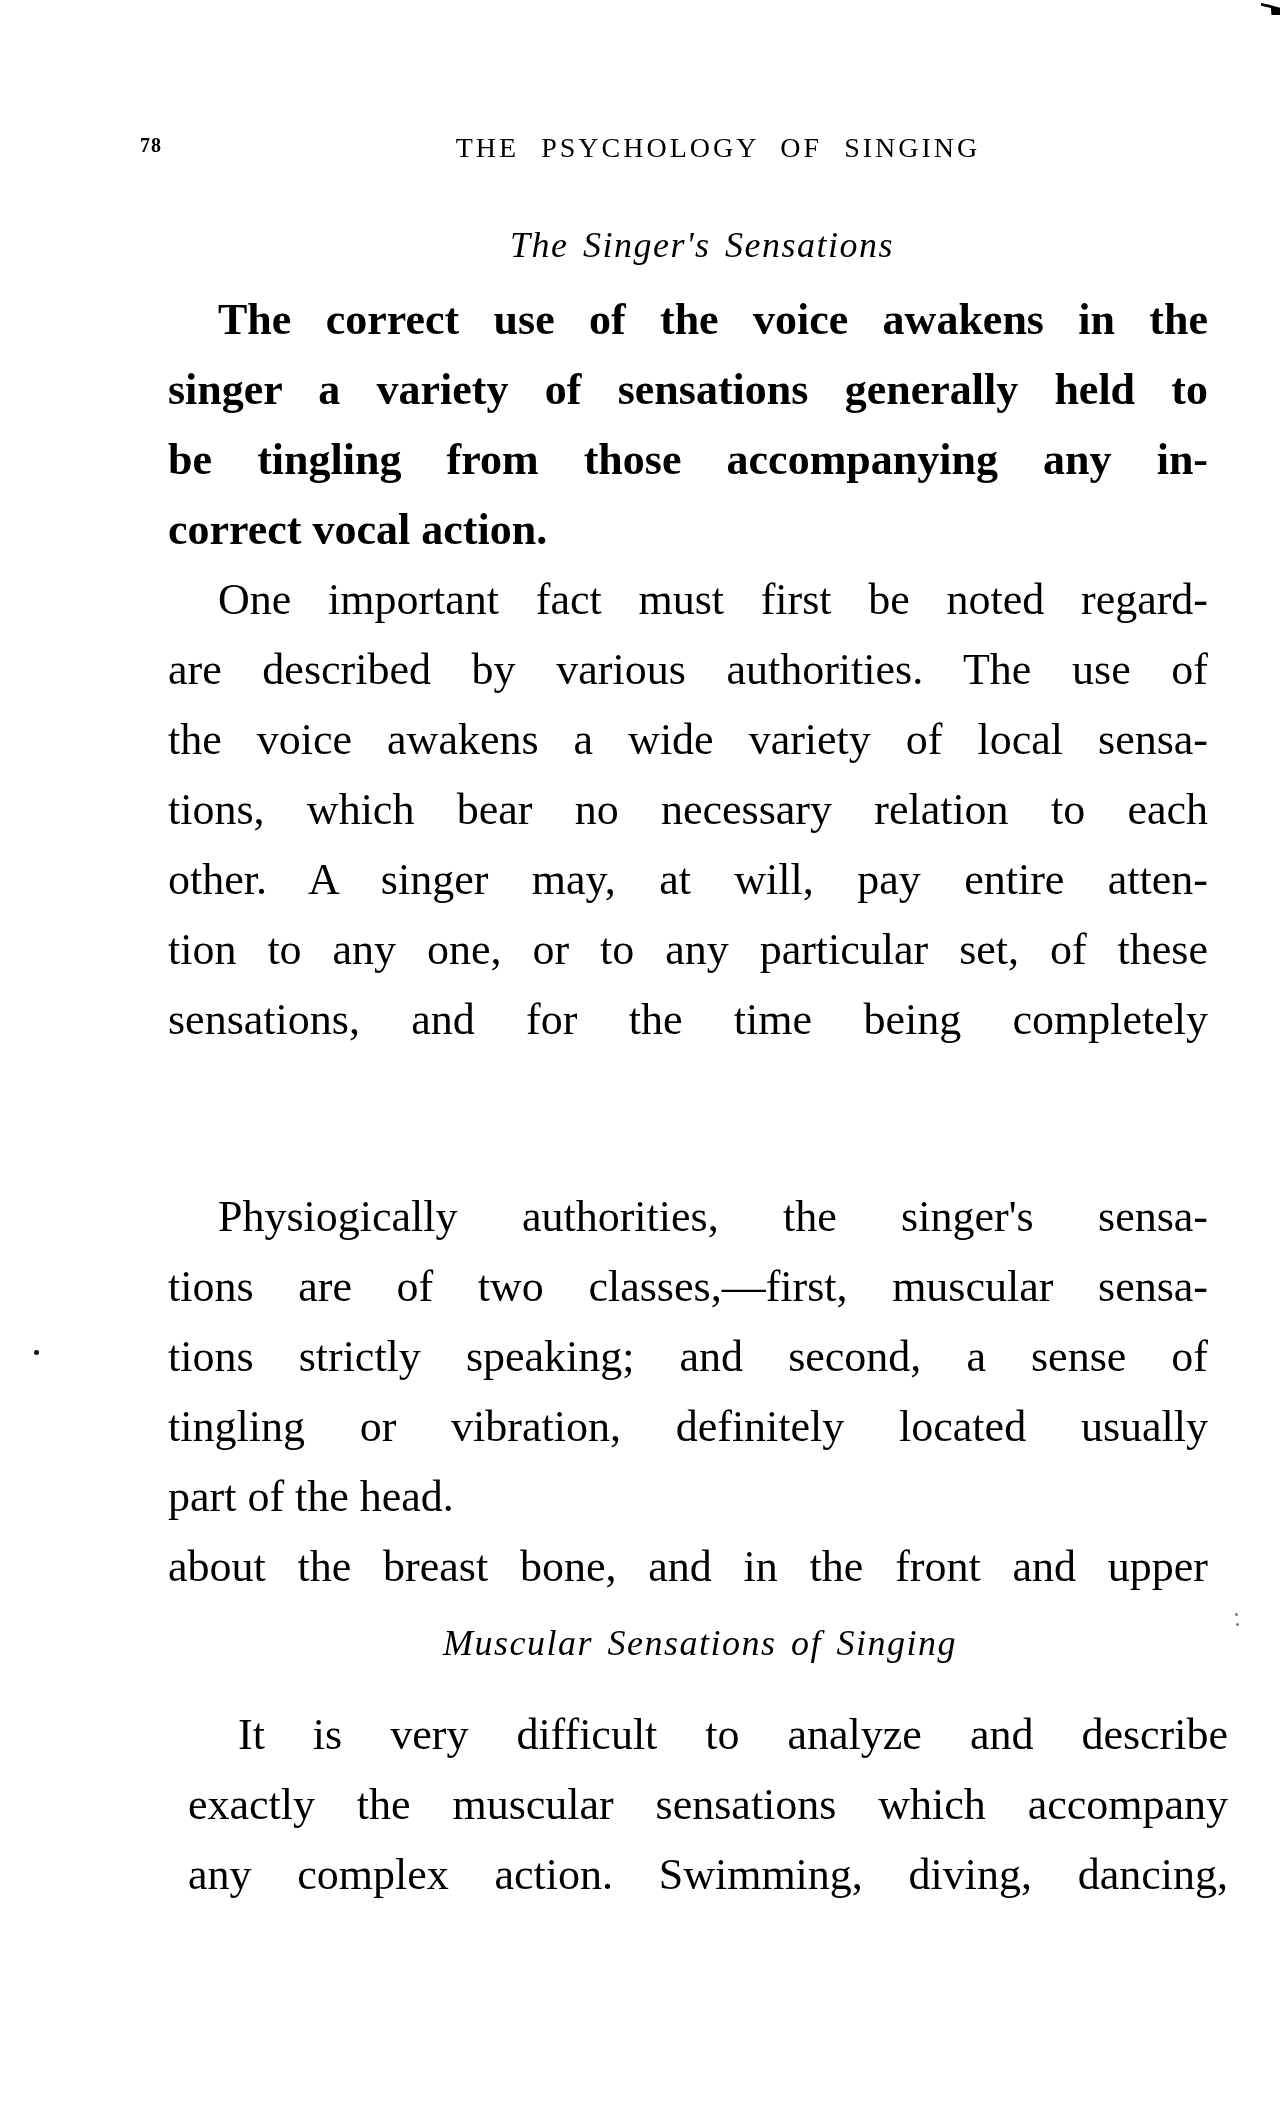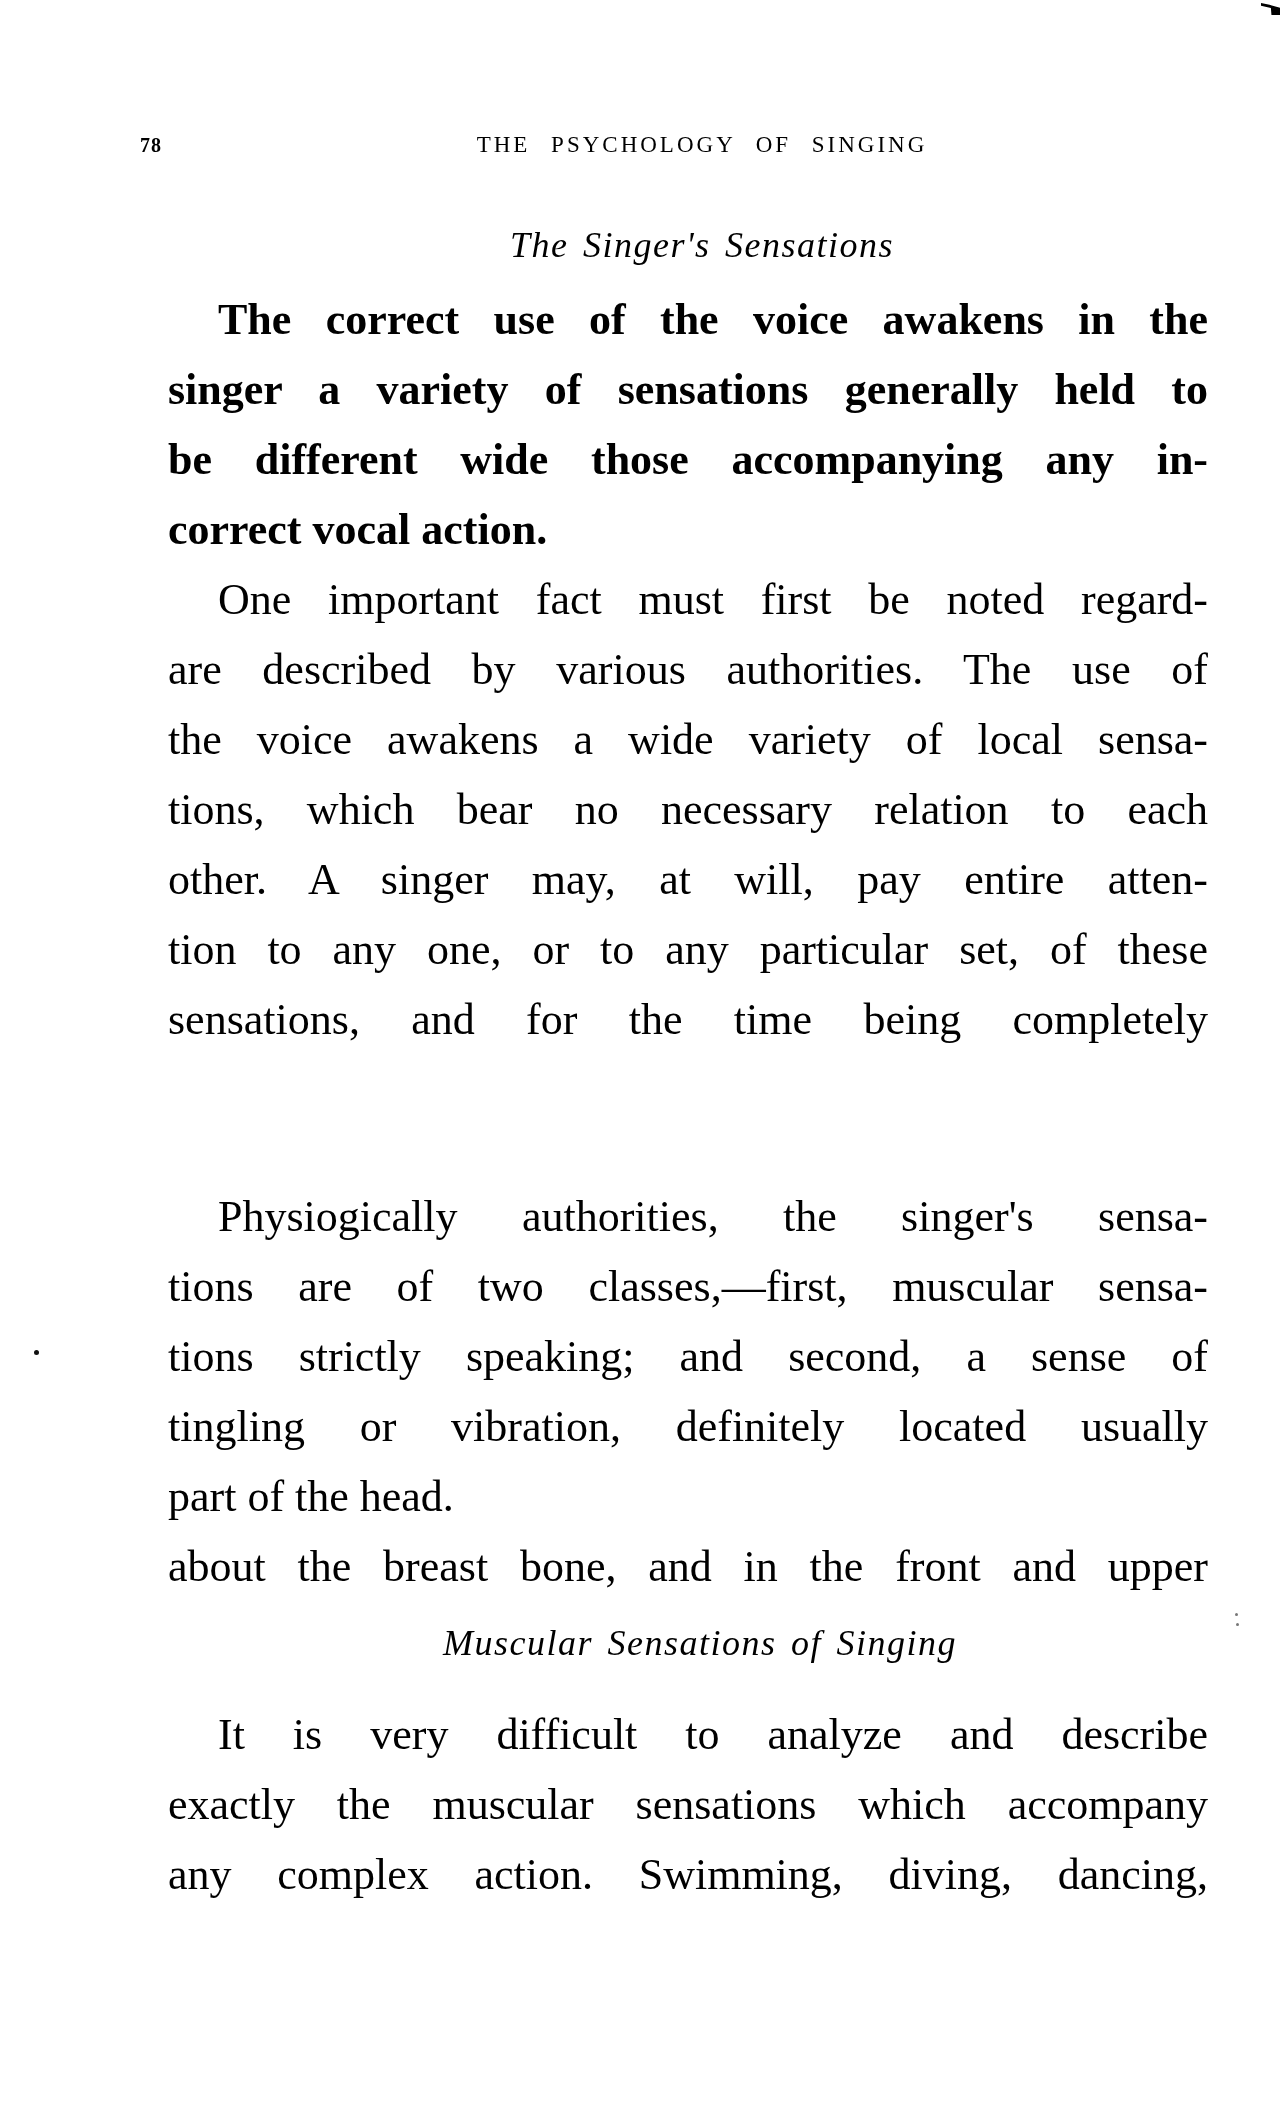--- a/index.html
+++ b/index.html
@@ -16,23 +16,23 @@
     position: absolute;
     top: 134px;
     left: 140px;
     font-size: 20px;
     font-weight: bold;
     letter-spacing: 1px;
   }
   .running-title {
     position: absolute;
     top: 132px;
-    left: 702px;
+    left: 718px;
     transform: translateX(-50%);
-    font-size: 23px;
+    font-size: 28px;
     letter-spacing: 3px;
     word-spacing: 12px;
     white-space: nowrap;
     font-family: Liberation Serif, serif;
   }
   .section-heading {
     position: absolute;
     transform: translateX(-50%);
     font-style: italic;
     font-size: 36px;
@@ -45,21 +45,21 @@
   .para {
     position: absolute;
     left: 168px;
     width: 1040px;
     font-size: 44px;
     line-height: 70px;
   }
   #para-1 { top: 285px; font-weight: bold; }
   #para-2 { top: 565px; }
   #para-3 { top: 1182px; }
-  #para-4 { top: 1700px; }
+  #para-4 { top: 1700px; margin-left: 20px; }
   .line { text-align: justify; text-align-last: justify; }
   .line.last { text-align-last: left; }
   .line.indent { text-indent: 50px; }
   
   .speck-top-right {
     position: absolute;
     top: 3px; left: 1261px;
     width: 19px; height: 12px;
     background: #000;
     clip-path: polygon(0 0, 45% 15%, 100% 40%, 100% 100%, 55% 100%, 52% 42%, 0 22%);
@@ -87,21 +87,21 @@
 <div class="page">
 
   <div class="pagenum">78</div>
   <div class="running-title">THE PSYCHOLOGY OF SINGING</div>
 
   <div class="section-heading" id="heading-1">The Singer's Sensations</div>
 
   <div class="para" id="para-1">
     <div class="line indent">The correct use of the voice awakens in the</div>
     <div class="line">singer a variety of sensations generally held to</div>
-    <div class="line">be different wide those accompanying any in-</div>
+    <div class="line">be tingling from those accompanying any in-</div>
     <div class="line last">correct vocal action.</div>
   </div>
 
   <div class="para" id="para-2">
     <div class="line indent">One important fact must first be noted regard-</div>
     <div class="line">are described by various authorities. The use of</div>
     <div class="line">the voice awakens a wide variety of local sensa-</div>
     <div class="line">tions, which bear no necessary relation to each</div>
     <div class="line">other. A singer may, at will, pay entire atten-</div>
     <div class="line">tion to any one, or to any particular set, of these</div>

